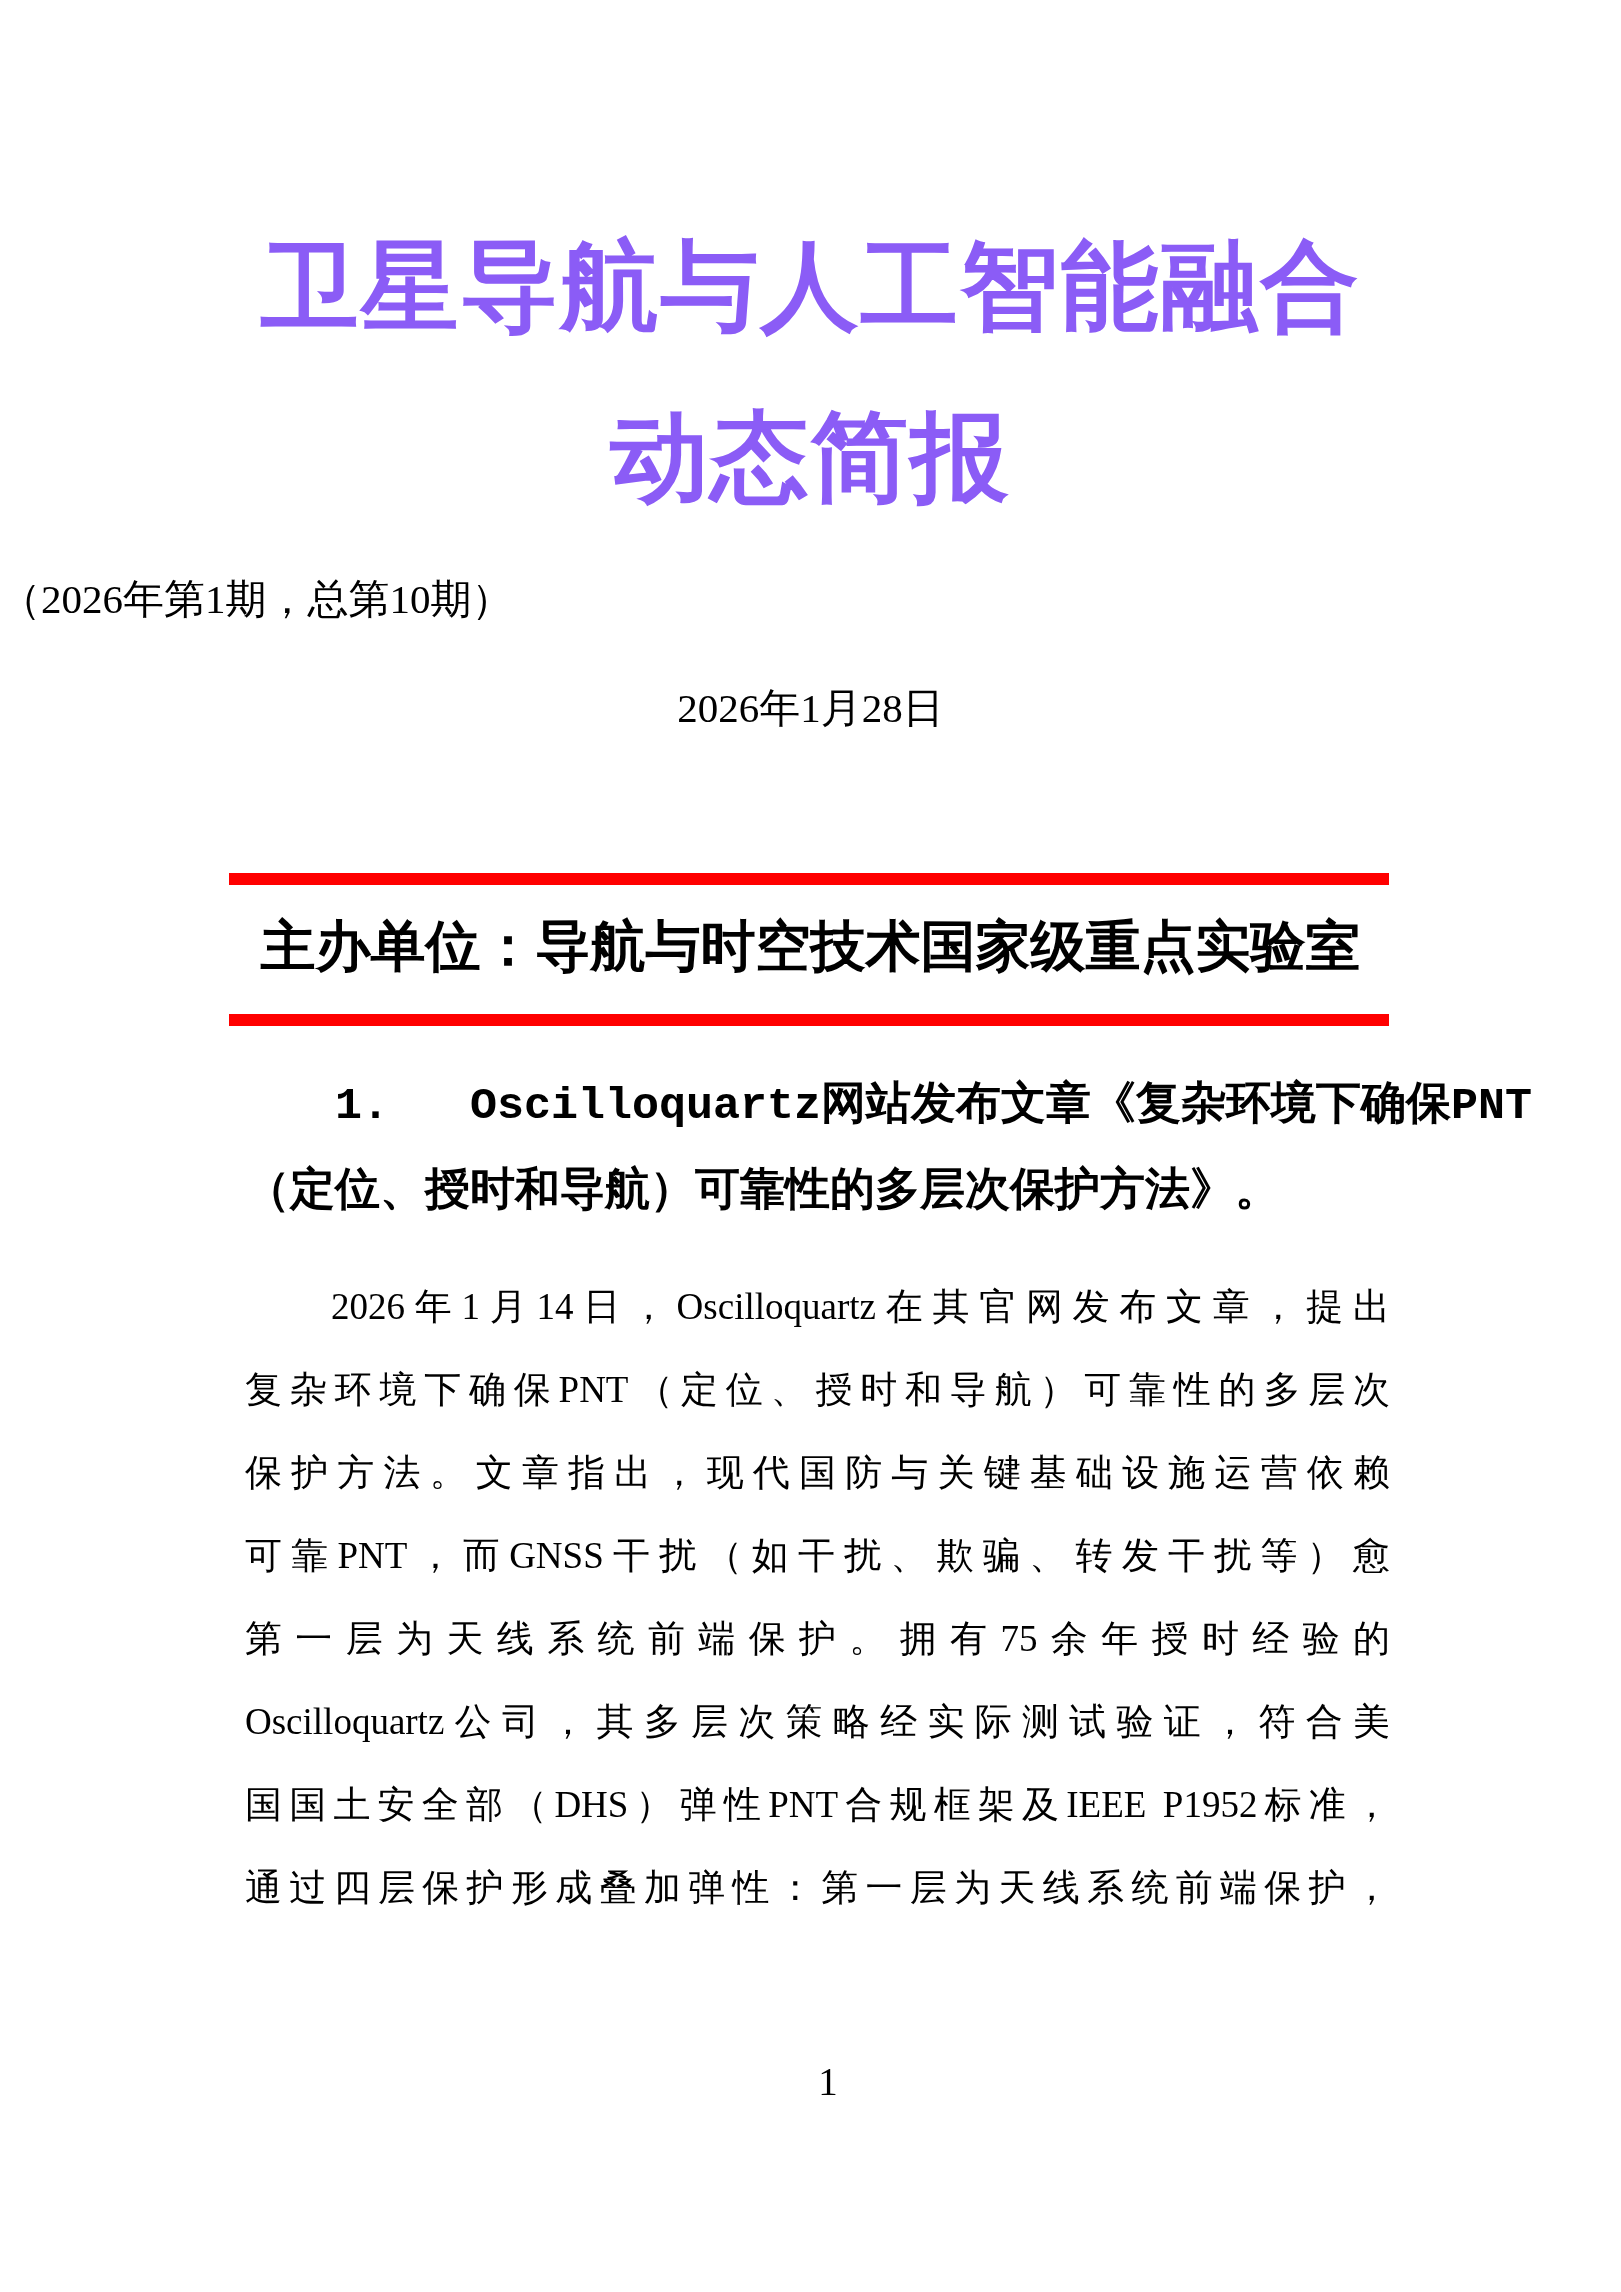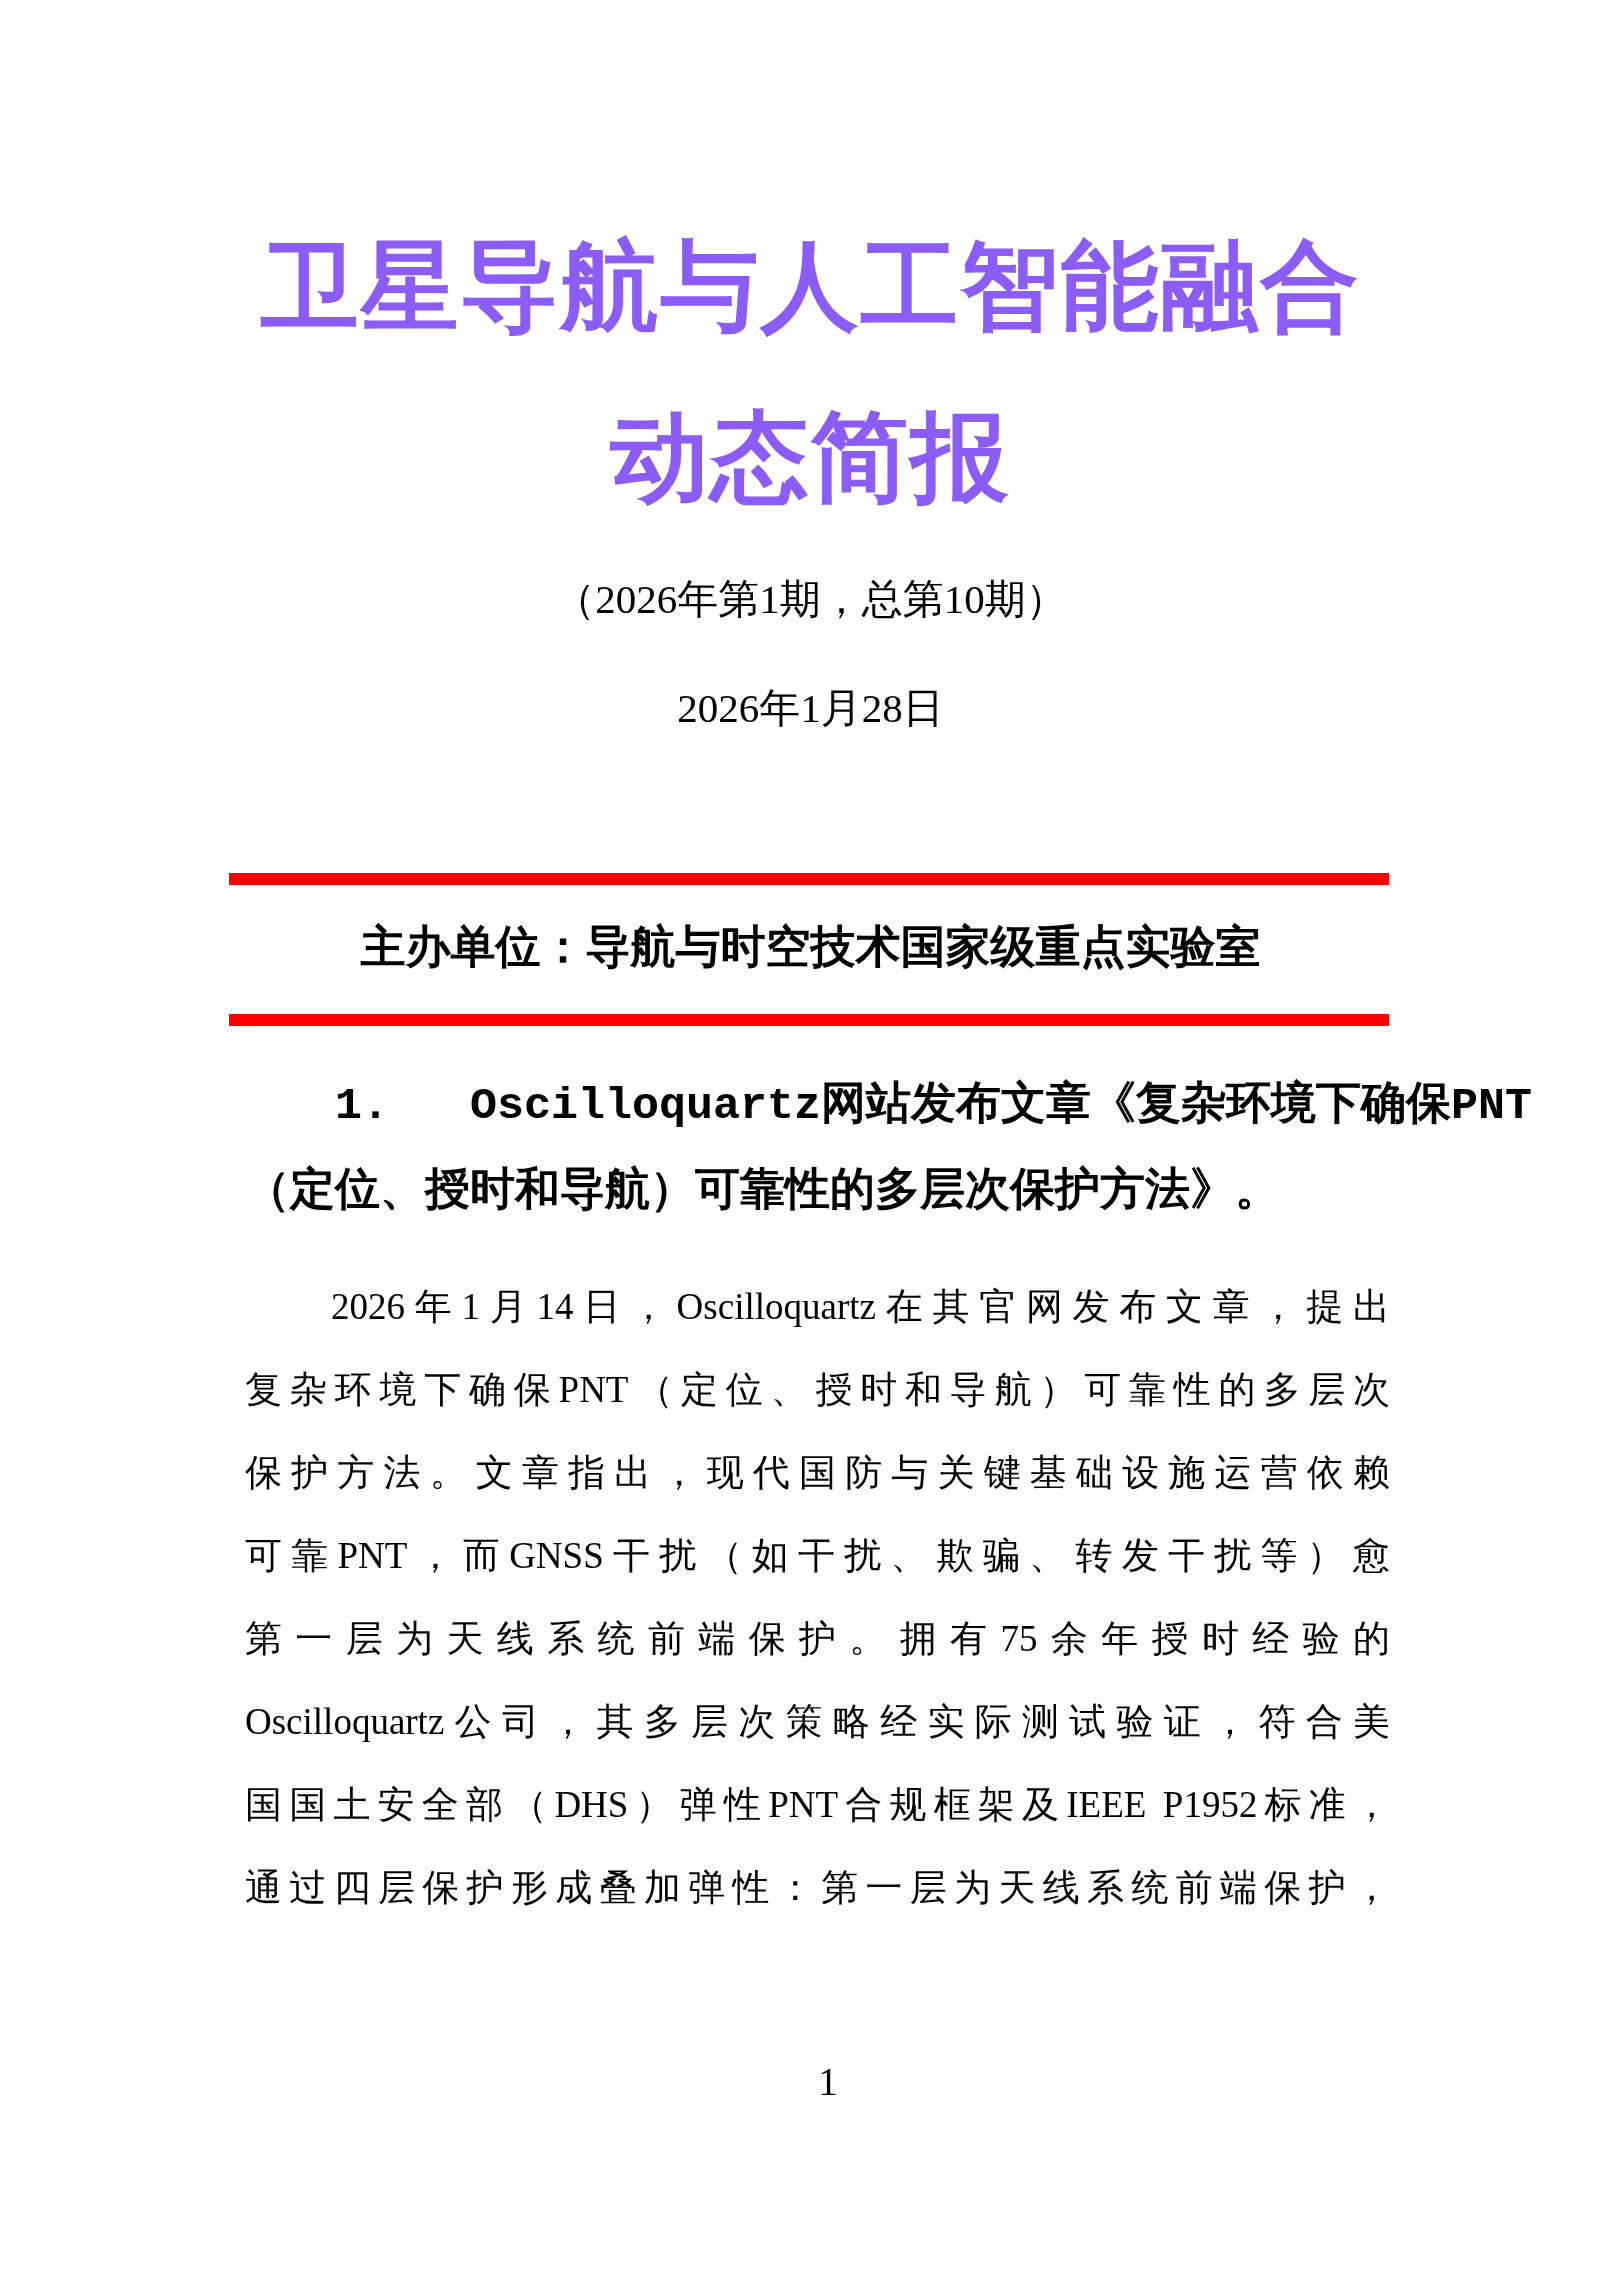--- a/index.html
+++ b/index.html
@@ -20,42 +20,41 @@
     font-weight:900;
     font-size:98px;
     line-height:102px;
     letter-spacing:2px;
     white-space:nowrap;
   }
   .title-line1{top:235px;}
   .title-line2{top:406px;}
   .issue-info{
     position:absolute;top:574px;left:0;width:100%;
-    text-align:center;
     font-size:41px;line-height:51px;
     white-space:nowrap;
   }
   .pub-date{
     position:absolute;top:683px;left:0;width:100%;
     text-align:center;
     font-size:41px;line-height:51px;
     white-space:nowrap;
   }
   .red-bar{
     position:absolute;left:229px;width:1160px;height:11.8px;
     background:#FF0000;
   }
   .red-bar.top{top:873px;}
   .red-bar.bottom{top:1014px;}
   .organizer{
     position:absolute;top:919px;left:0;width:100%;
     text-align:center;
     font-family:"Liberation Sans", sans-serif;
     font-weight:700;
-    font-size:45px;line-height:55px;
+    font-size:55px;line-height:55px;
     white-space:nowrap;
   }
   .section-heading{
     position:absolute;top:1066px;left:245px;width:1166px;
     font-weight:700;
     font-size:45px;
     line-height:82px;
   }
   .section-heading .h-line1{padding-left:90px;white-space:nowrap;font-family:Liberation Mono, monospace;}
   .section-heading .h-line2{white-space:nowrap;}

